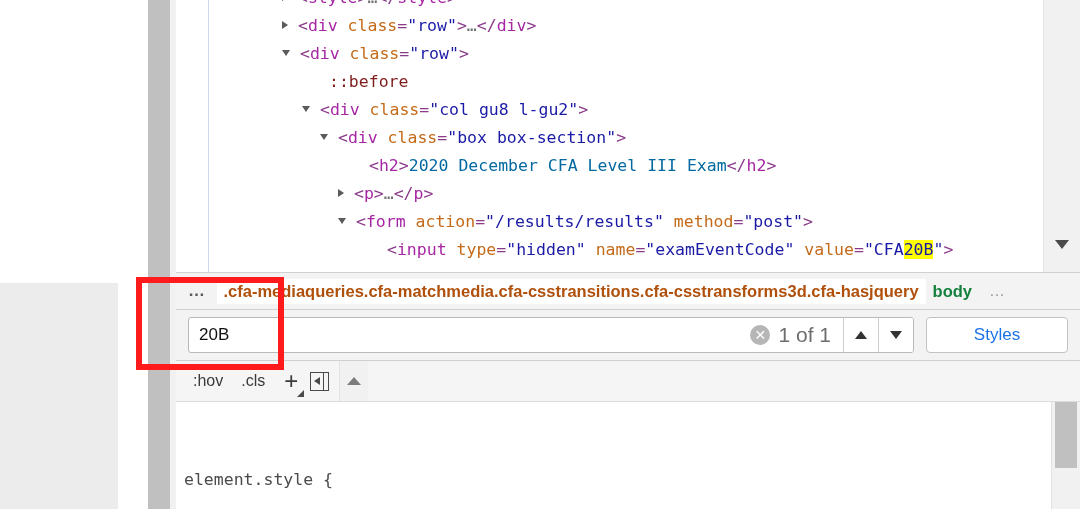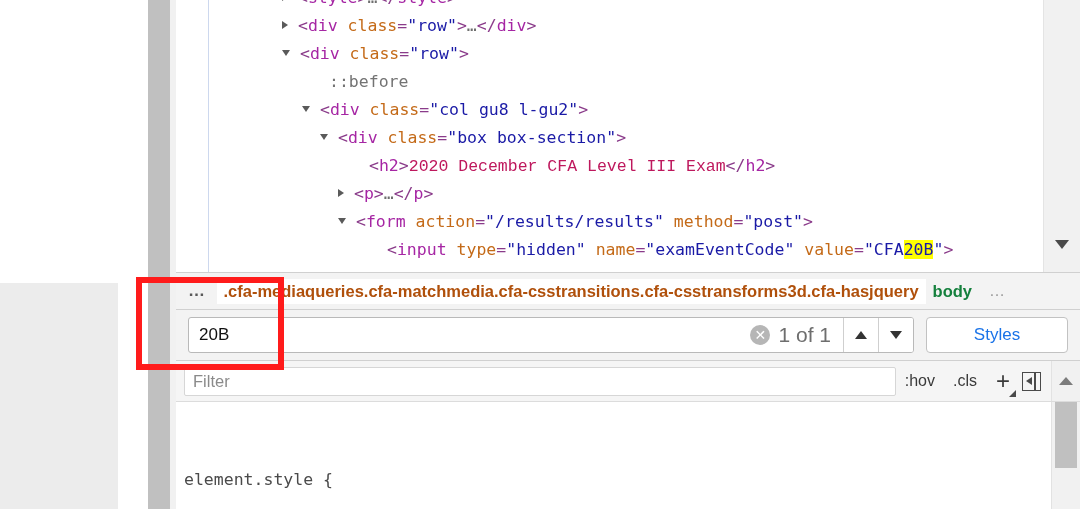--- a/index.html
+++ b/index.html
@@ -95,22 +95,22 @@
   }
   .twisty.open {
     border-top: 6px solid #5a5a5a;
     border-left: 4.5px solid transparent;
     border-right: 4.5px solid transparent;
   }
   .tok-punct  { color: #8a3b8a; }
   .tok-tag    { color: #a626a4; }
   .tok-attr   { color: #c46a18; }
   .tok-val    { color: #1a1aa6; }
-  .tok-text   { color: #be185d; font-family: Liberation Mono, monospace; }
-  .tok-pseudo { color: #737373; }
+  .tok-text   { color: #0369a1; }
+  .tok-pseudo { color: #7f1d1d; }
   .tok-dots   { color: #6f6f6f; }
   .hl-yellow  { background: #ffff00; color: #1a1aa6; }
 
   
   #dom-scroll {
     position: absolute;
     right: 0; top: 0;
     width: 36px; height: 272px;
     background: #f1f1f1;
     border-left: 1px solid #e4e4e4;
@@ -443,21 +443,20 @@
       </div>
       <div class="find-nav-btn">
         <span class="chev down"></span>
       </div>
     </div>
     <div id="cancel-button">Styles</div>
   </div>
 
 
   <div id="filter-bar">
-    <input id="filter-input" type="text" placeholder="Filter" style="">
     <span class="filter-tool">:hov</span>
     <span class="filter-tool">.cls</span>
     <span id="new-rule-btn">
       <span>+</span>
       <span id="new-rule-caret"></span>
     </span>
     <span id="panel-toggle-icon"></span>
     <div id="styles-scroll-top">
       <span id="styles-scroll-up-arrow"></span>
     </div>

